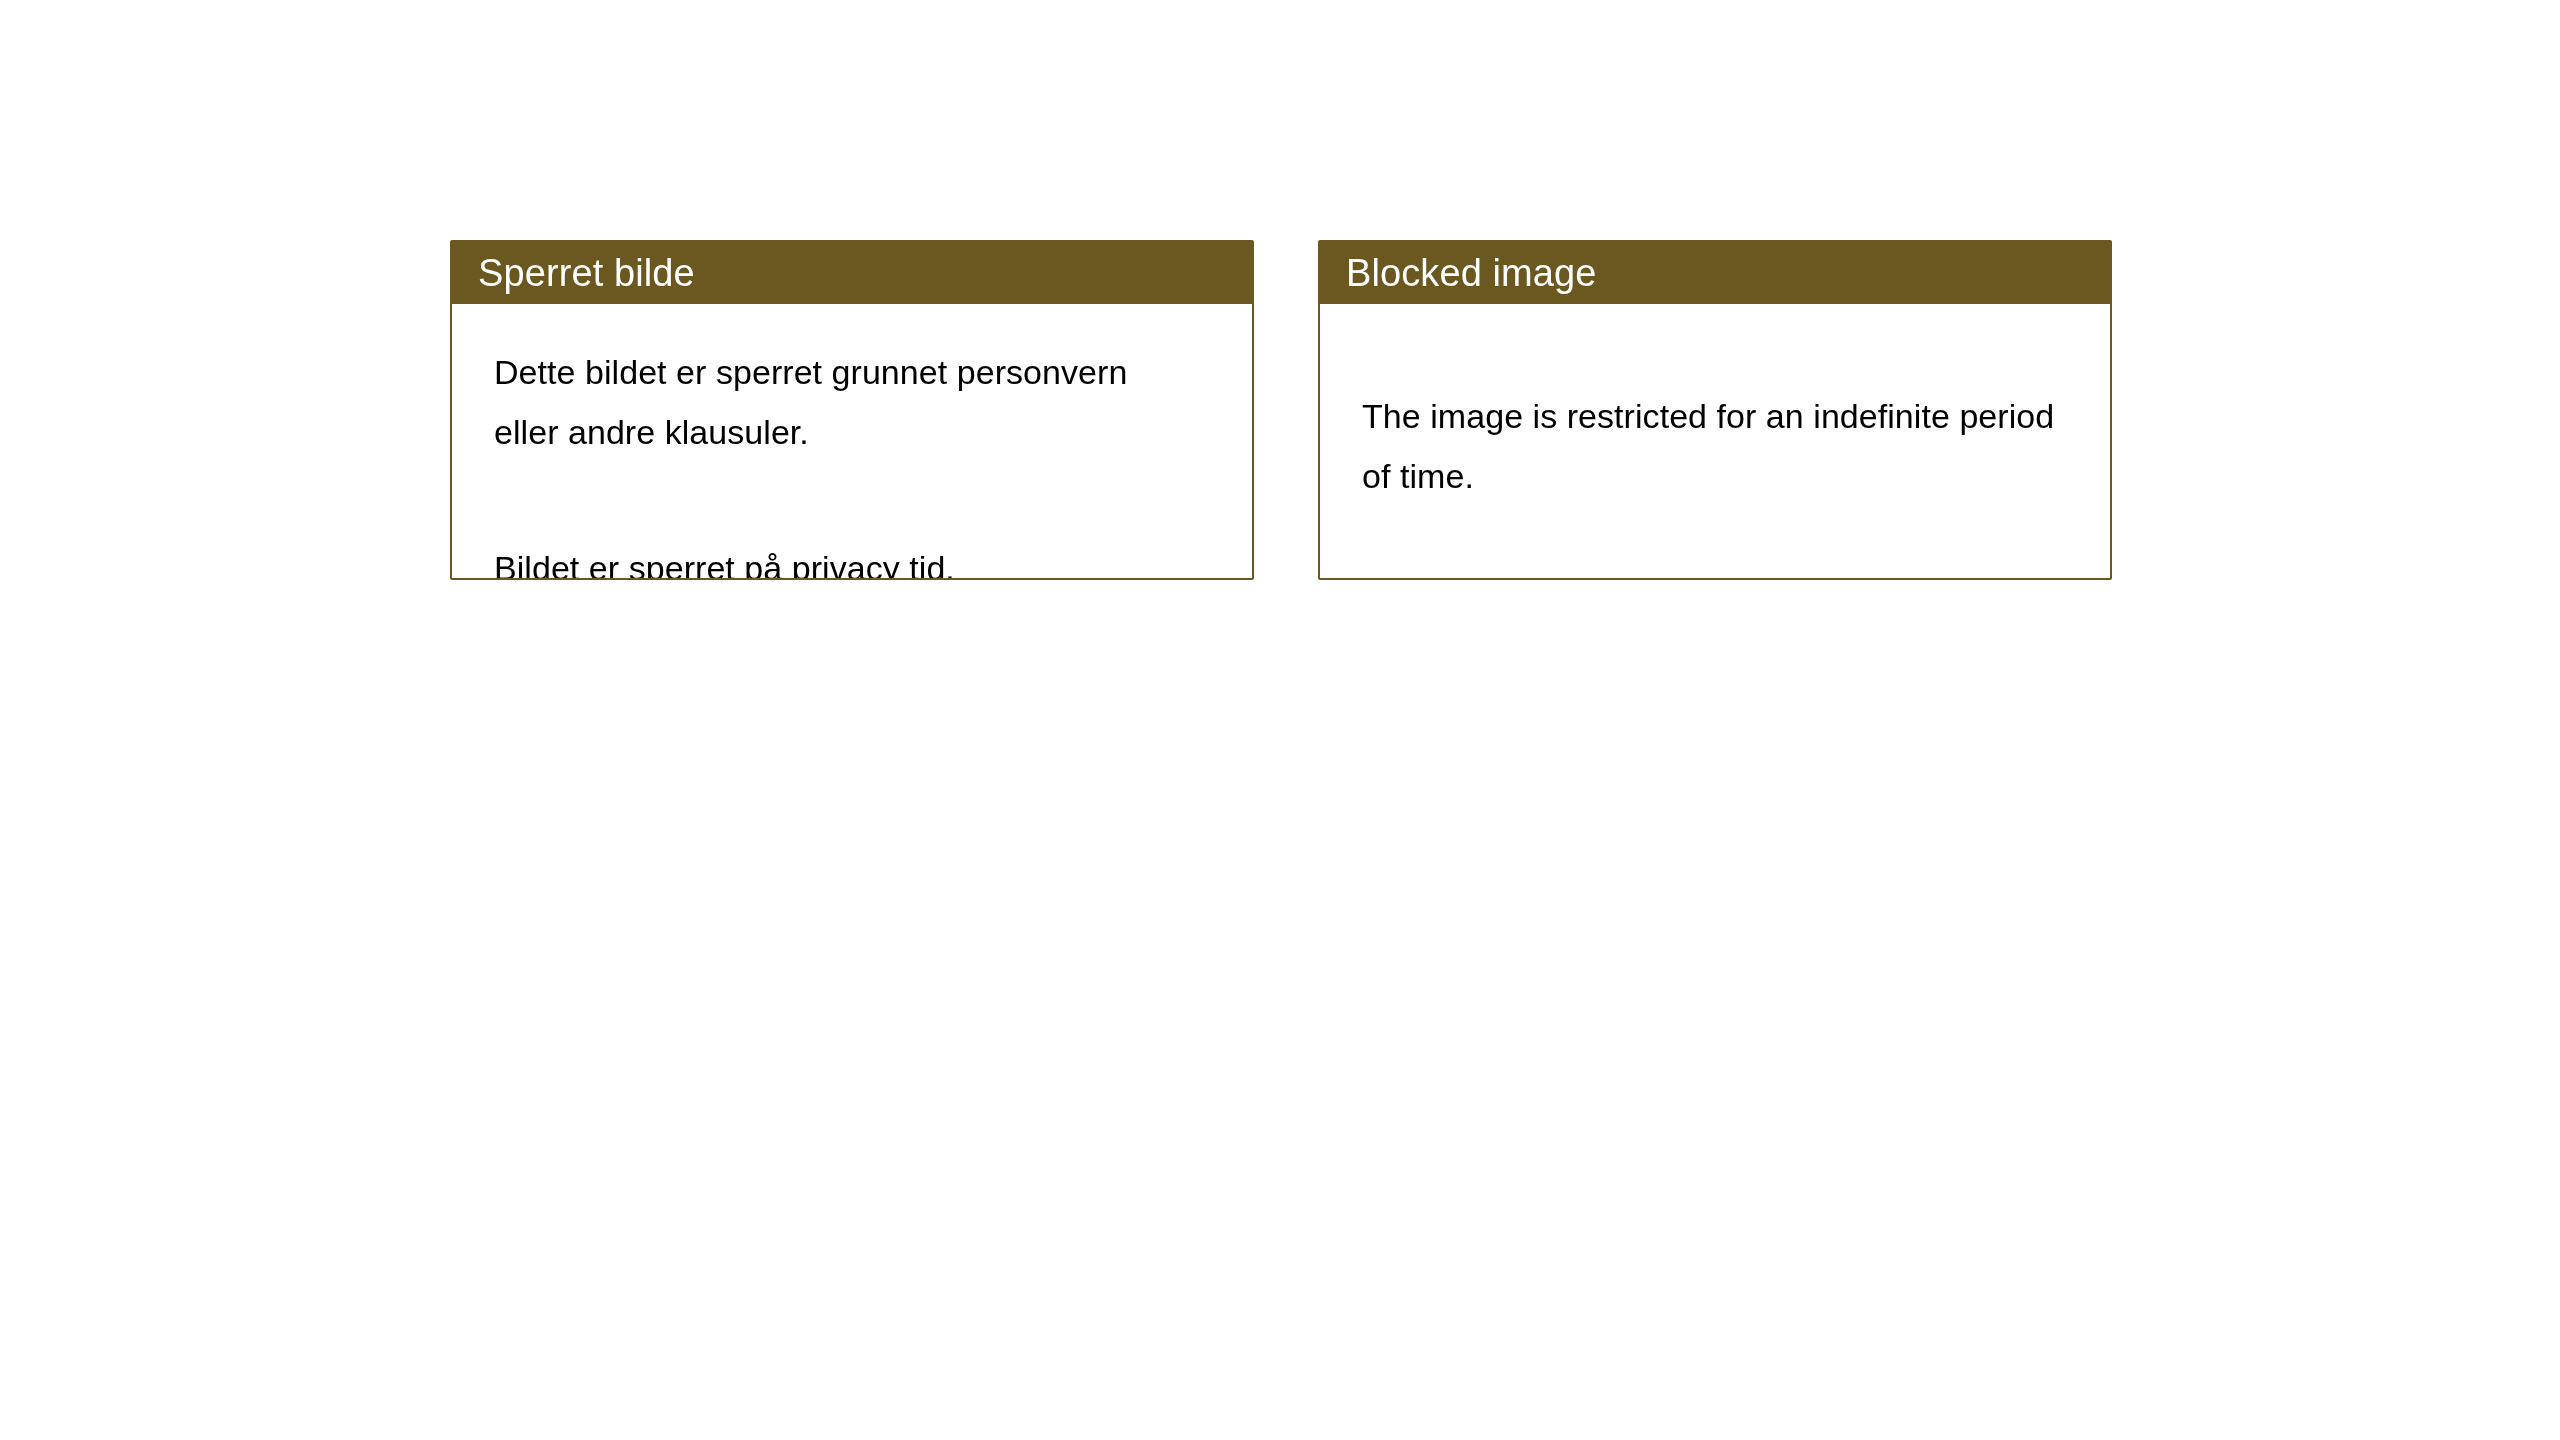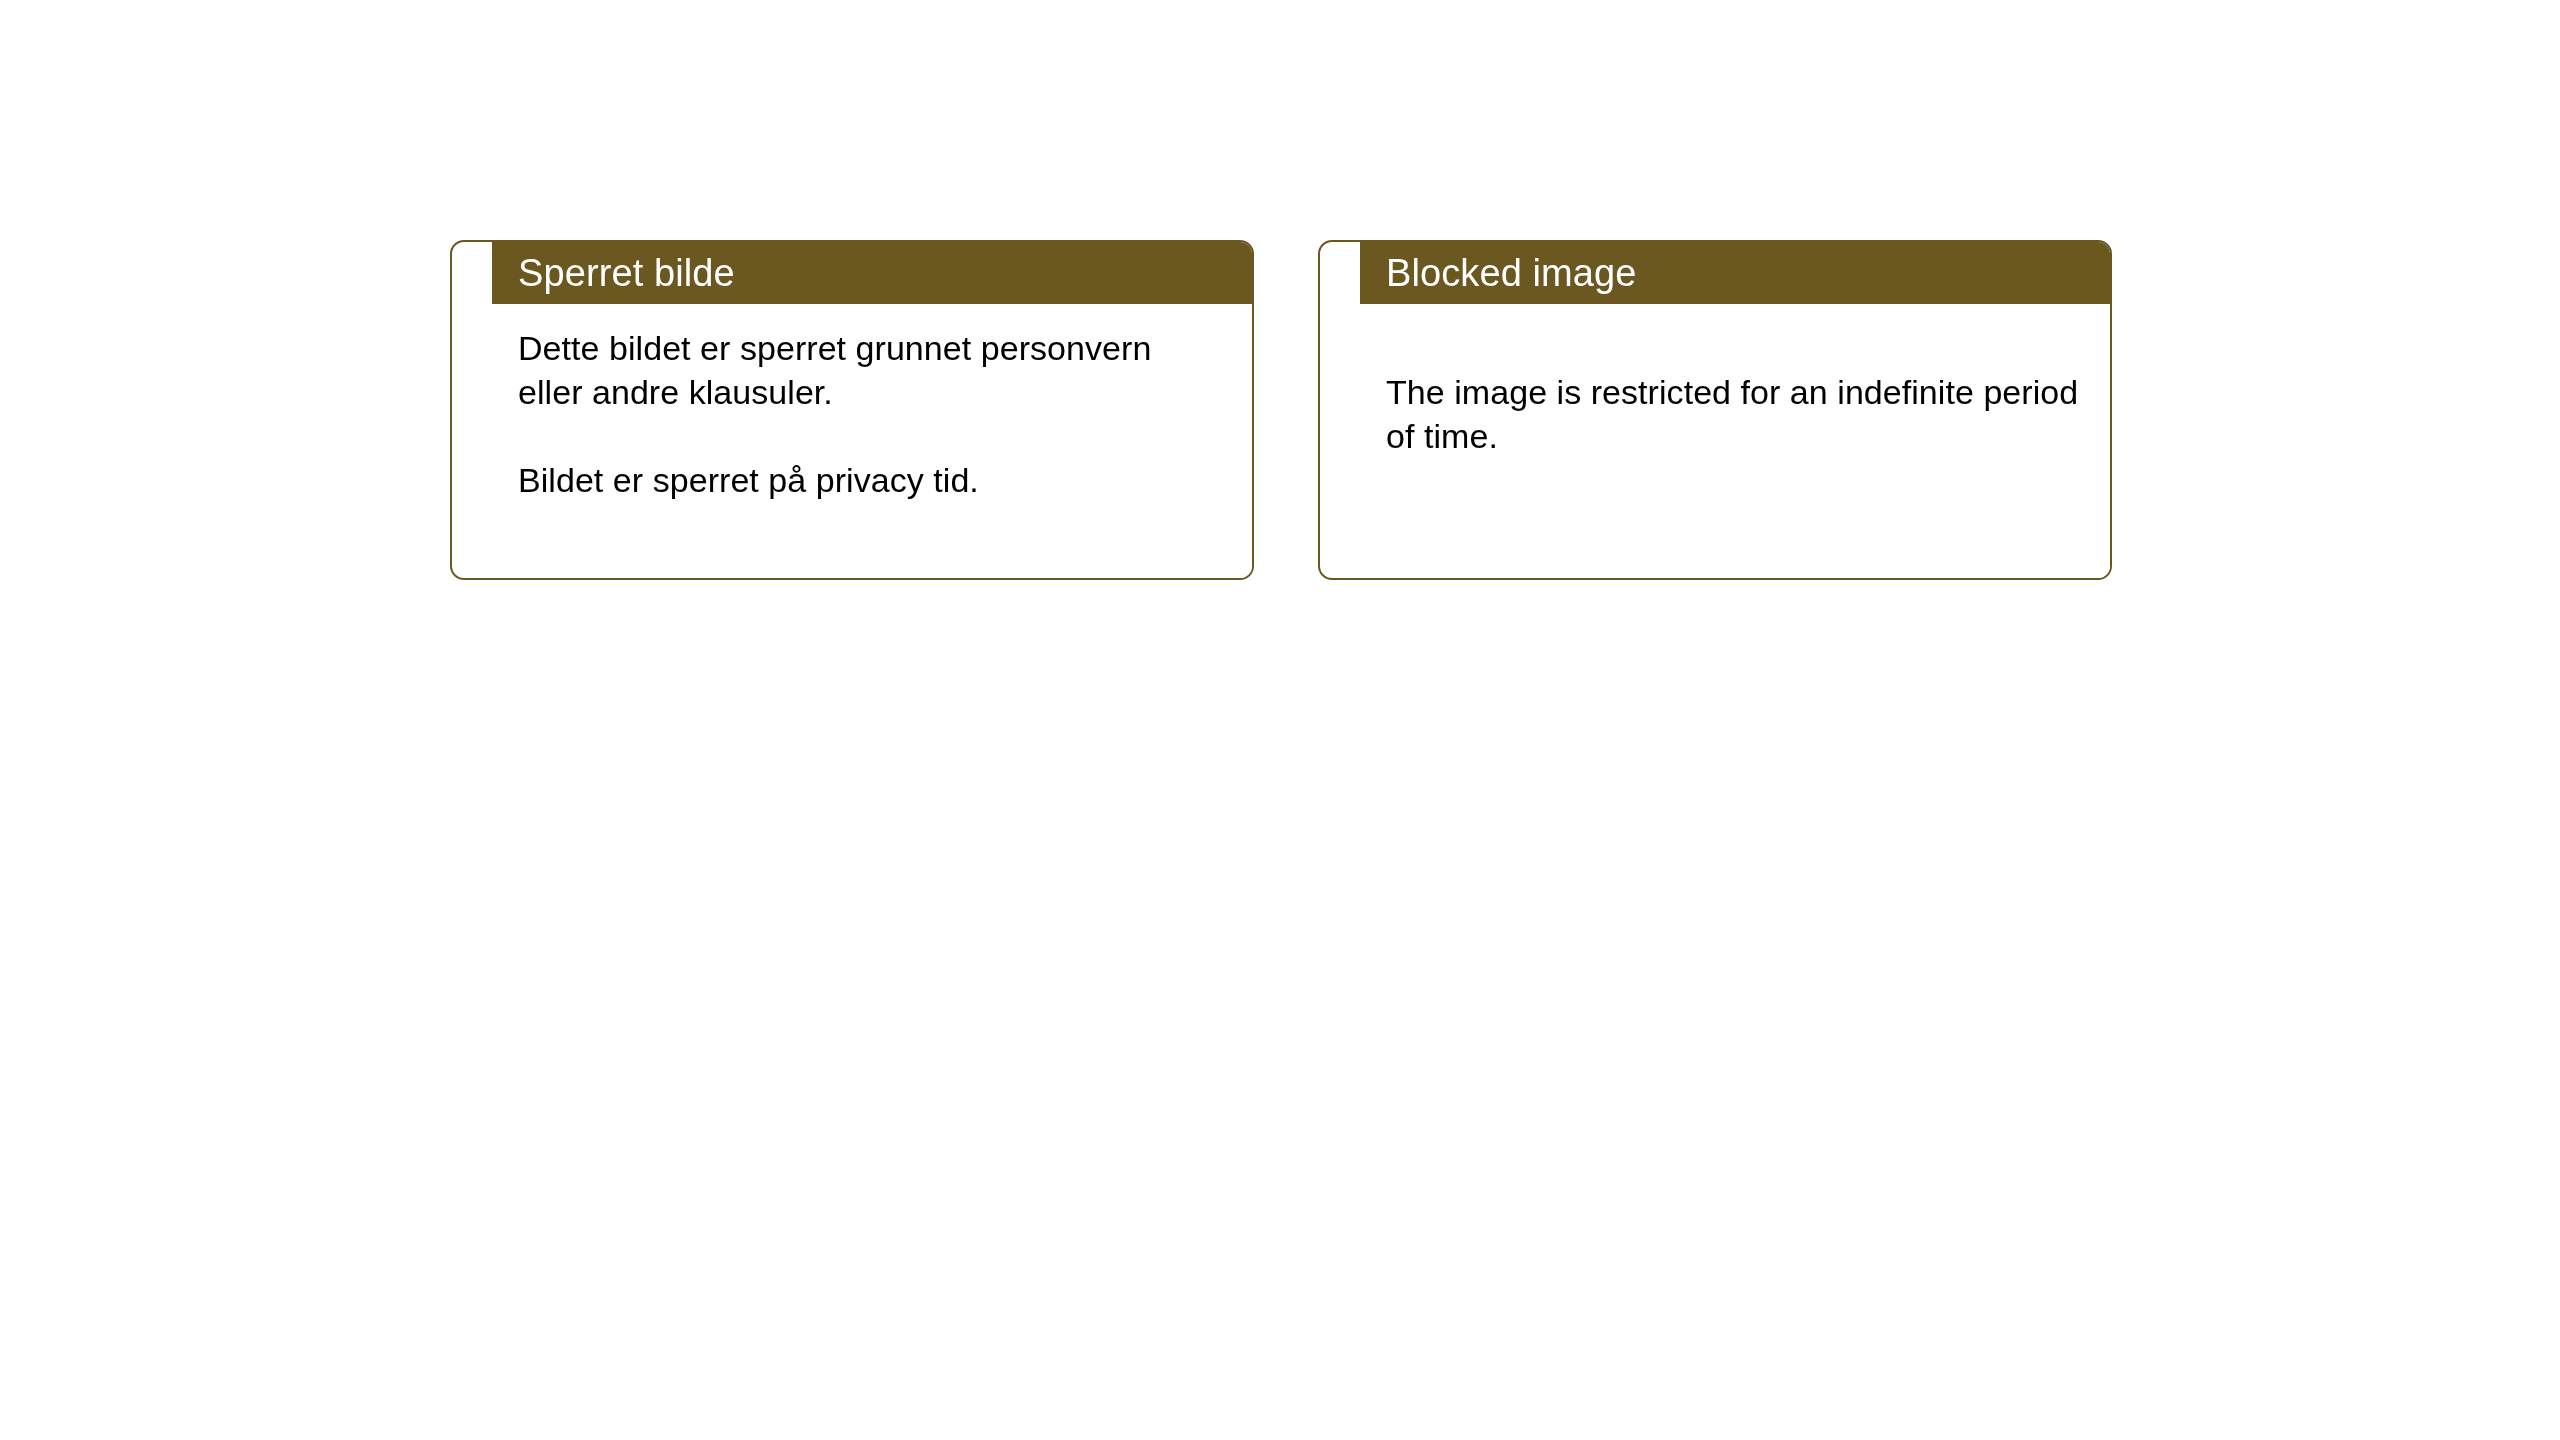--- a/index.html
+++ b/index.html
@@ -24,25 +24,24 @@
     background: #ffffff;
   }
 
   .notice-card {
     position: absolute;
     top: 240px;
     height: 340px;
     box-sizing: border-box;
     background: #ffffff;
     border: 2px solid #6b5720;
-    border-radius: 14px;
+    border-radius: 2px;
     overflow: hidden;
     display: flex;
     flex-direction: column;
-    padding-left: 40px;
   }
 
   #card-blocked-no {
     left: 450px;
     width: 804px;
   }
 
   #card-blocked-en {
     left: 1318px;
     width: 794px;
@@ -71,23 +70,23 @@
   .card-body {
     flex: 1 1 auto;
     background: #ffffff;
     padding: 22px 26px 0 26px;
     box-sizing: border-box;
   }
 
   .card-paragraph {
     color: #000000;
     font-size: 34px;
-    line-height: 44px;
+    line-height: 60px;
     font-weight: 400;
-    margin: 0;
+    margin: 16px;
     letter-spacing: 0.05px;
   }
 
   .paragraph-gap {
     height: 44px;
   }
 
   
   #card-blocked-no .card-paragraph { max-width: 700px; }
   #card-blocked-en .card-paragraph { max-width: 700px; }

